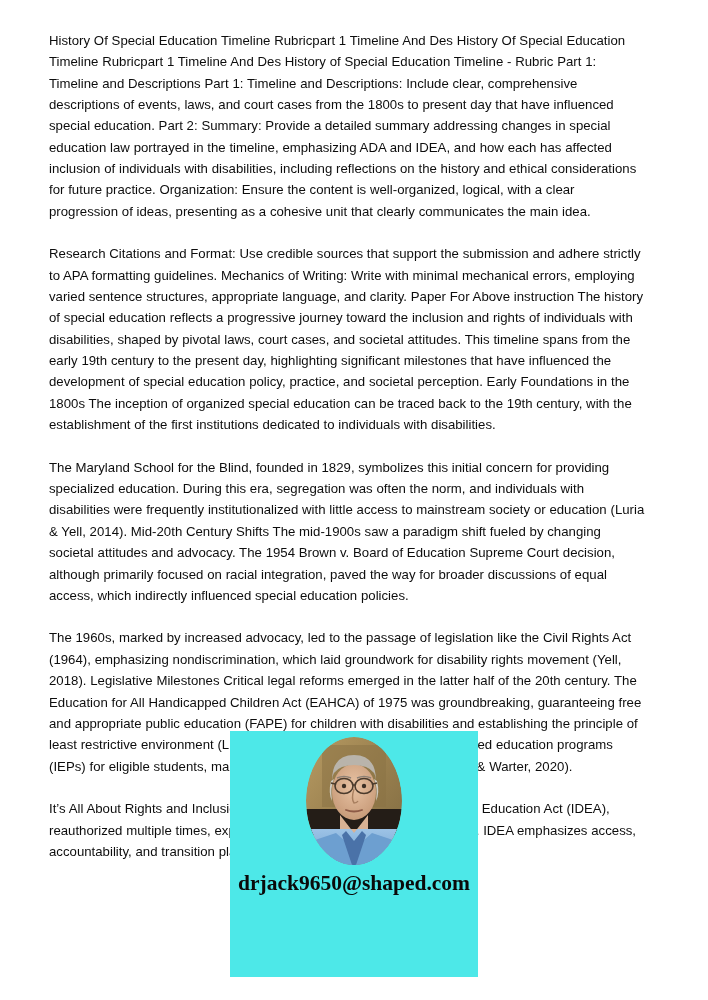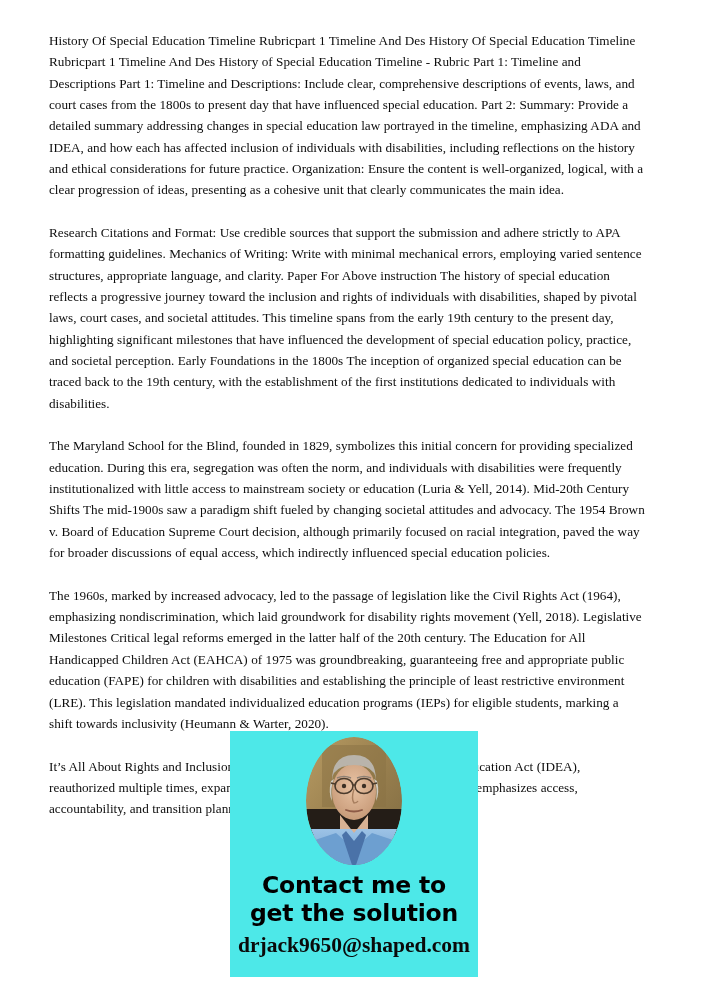--- a/index.html
+++ b/index.html
@@ -26,21 +26,21 @@
   }
 
   #doc-body {
     position: absolute;
     left: 49px;
     top: 30px;
     width: 596px;
   }
 
   .para {
-    font-family: Liberation Serif, serif;
+    font-family: Liberation Sans, sans-serif;
     font-size: 13.2px;
     line-height: 21.35px;
     color: #0d0d0d;
     text-align: left;
     margin: 0 0 21.3px 0;
     letter-spacing: 0.01px;
     word-spacing: 0.1px;
   }
   .para:last-child { margin-bottom: 0; }
 
@@ -149,22 +149,18 @@
           <ellipse cx="38" cy="49" rx="2.2" ry="2.2" fill="#3b2f24"></ellipse>
           <ellipse cx="58" cy="49" rx="2.2" ry="2.2" fill="#3b2f24"></ellipse>
           <path d="M31 41 Q38 38 45 41" stroke="#8d8075" stroke-width="1.5" fill="none"></path>
           <path d="M51 41 Q58 38 65 41" stroke="#8d8075" stroke-width="1.5" fill="none"></path>
           <path d="M48 52 Q45 62 48 66 Q51 66 52 64" stroke="#a87f5f" stroke-width="1.4" fill="none"></path>
           <path d="M40 73 Q48 76 56 73" stroke="#8d5a46" stroke-width="1.8" fill="none" stroke-linecap="round"></path>
         </g>
       </svg>
     </div>
 
-    <div id="contact-headline">
-      <span class="ln">Contact me to</span>
-      <span class="ln">get the solution</span>
-    </div>
 
     <div id="contact-email">drjack9650@shaped.com</div>
 
   </div>
 
 </div>
 
 </body></html>

